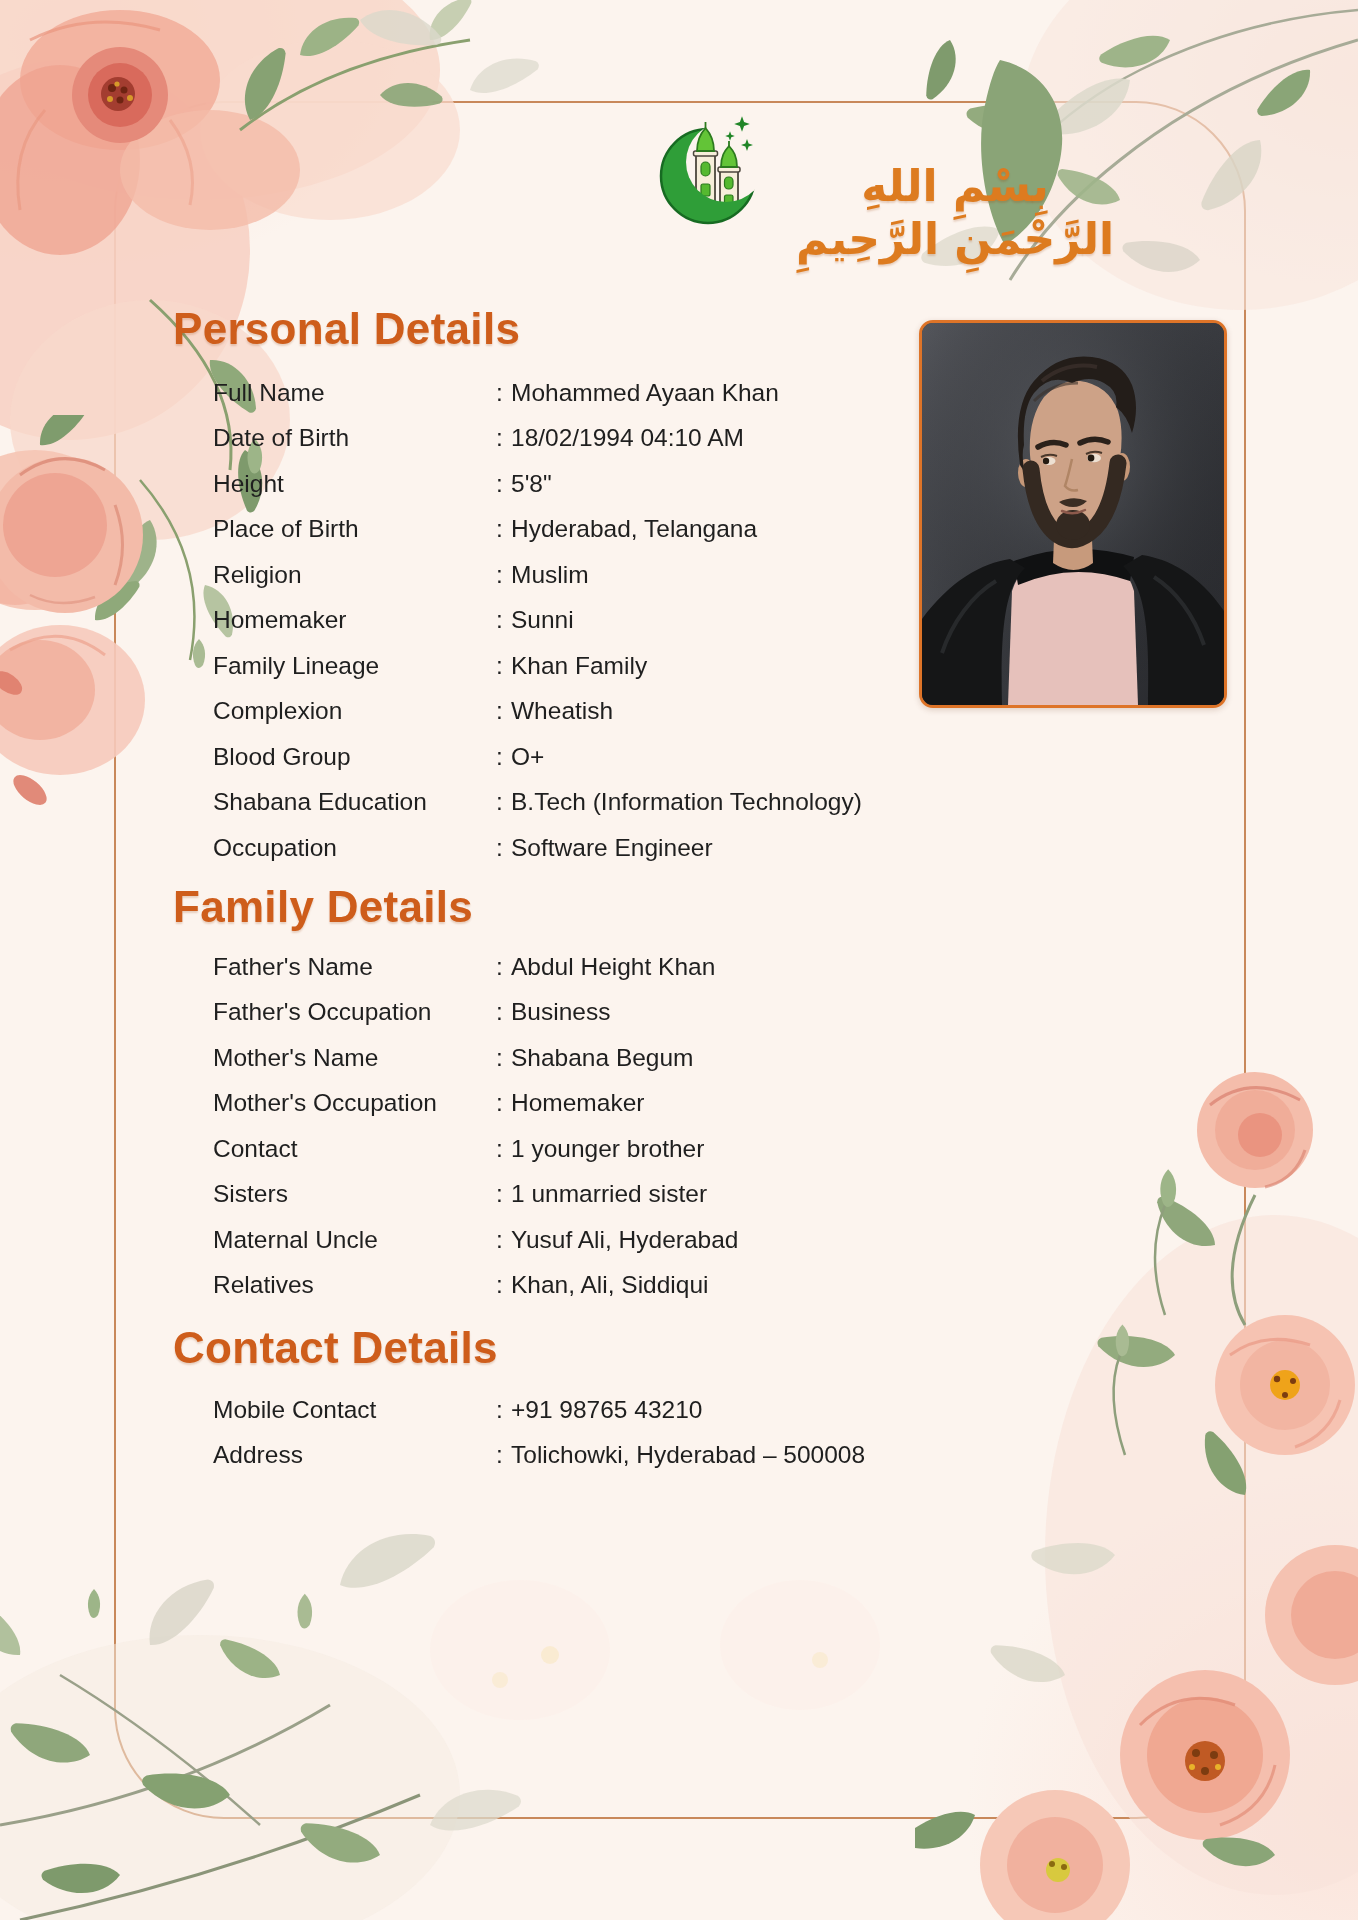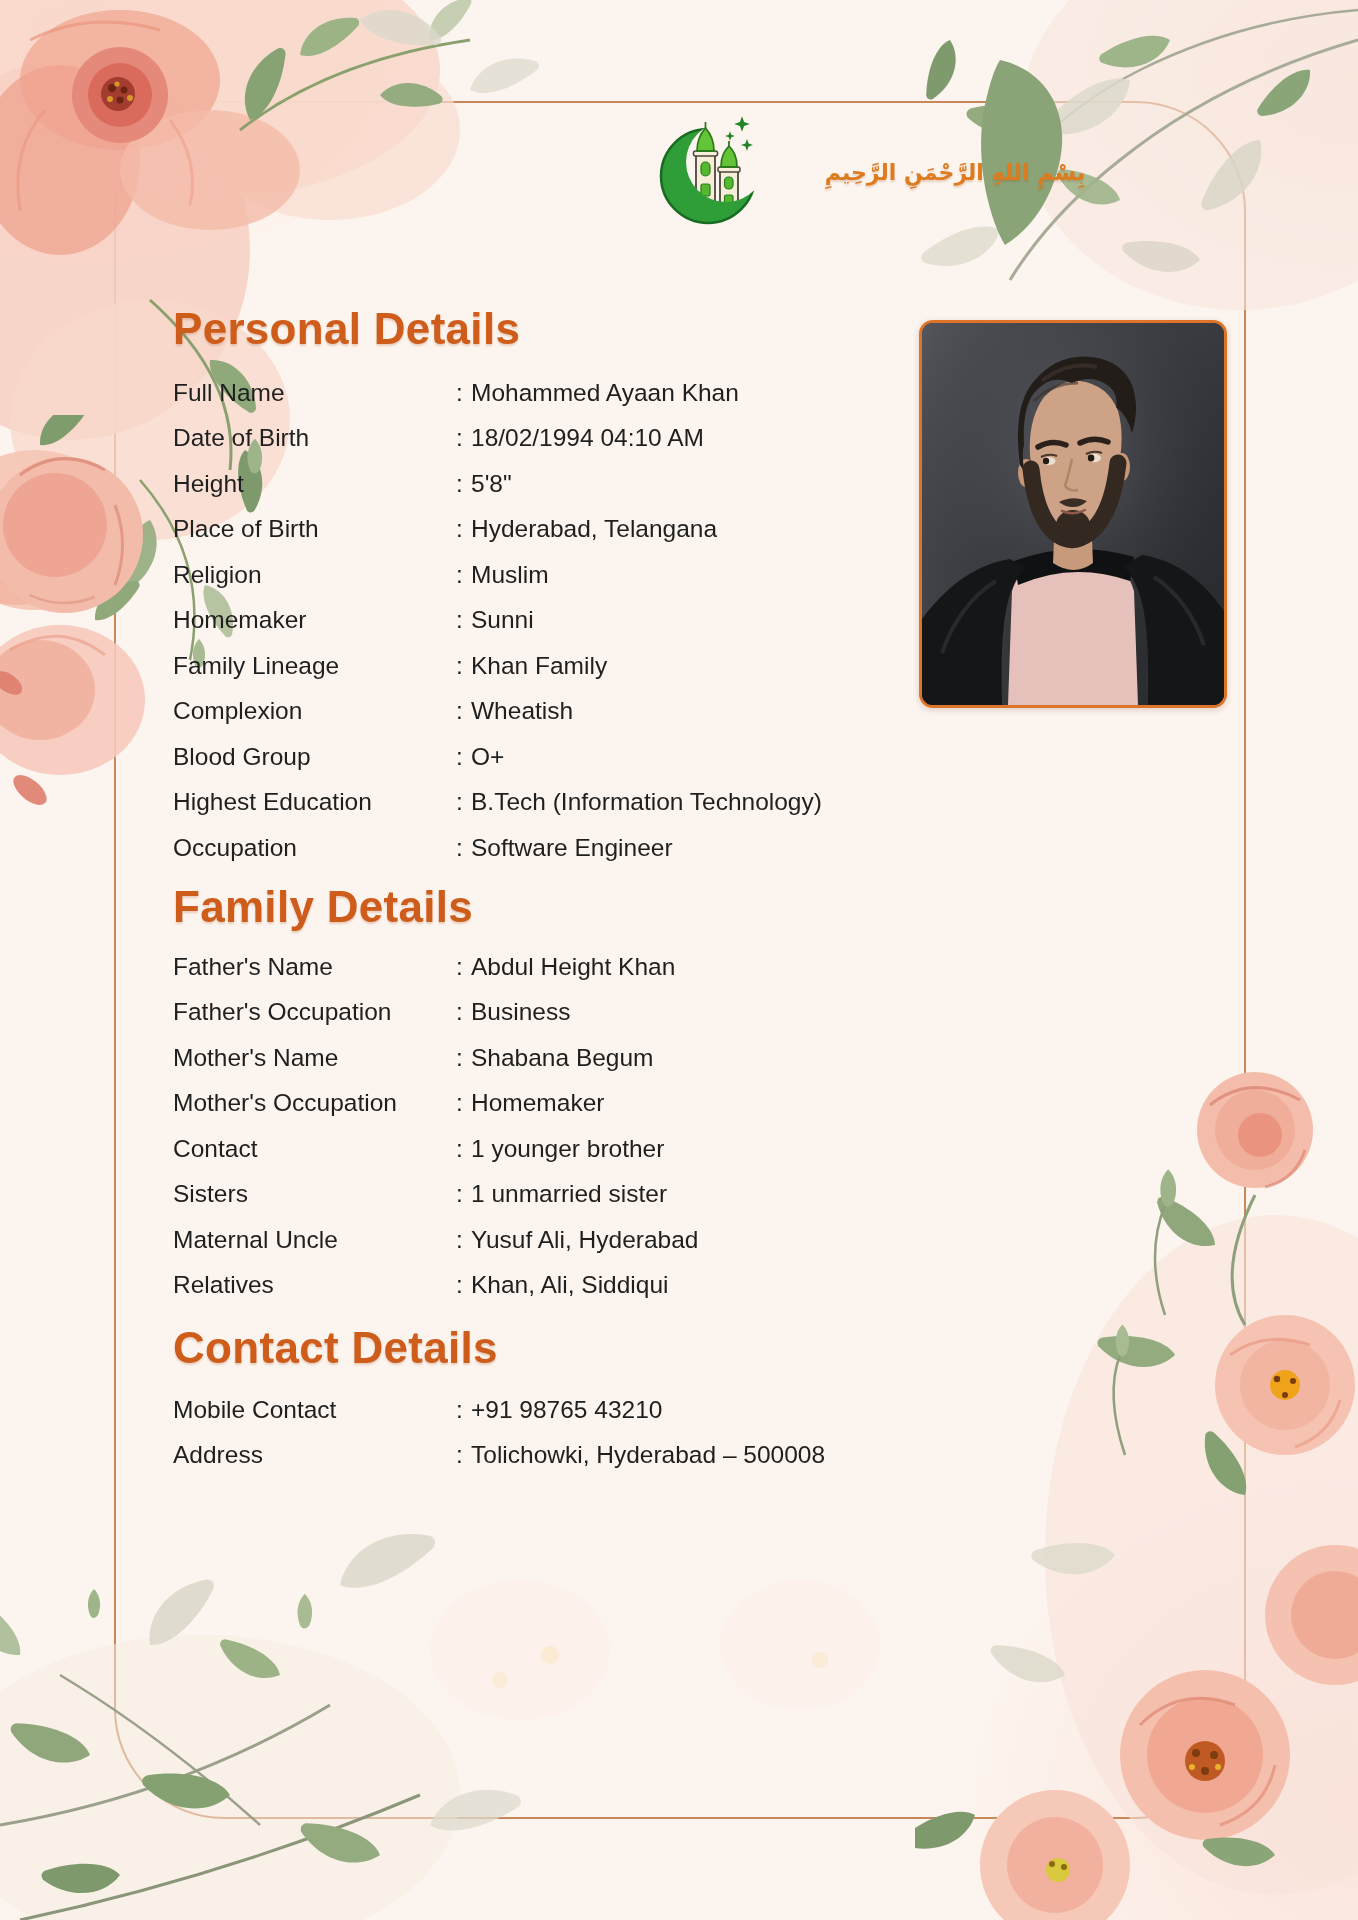--- a/index.html
+++ b/index.html
@@ -20,36 +20,36 @@
   .decor { position:absolute; }
   .title {
     position:absolute; left:270px; top:170px; font-size:42px; font-weight:bold;
     color:#d05e17; letter-spacing:.5px; line-height:1;
     text-shadow:0 2px 2px rgba(150,60,0,.22);
   }
   .logo { position:absolute; left:656px; top:110px; width:120px; height:126px; }
   .bismillah {
     position:absolute; left:790px; top:160px; width:330px; text-align:center;
     direction:rtl; font-family:"DejaVu Sans", sans-serif; font-weight:bold;
-    font-size:22px; color:#dd7b1f; line-height:1.2;
+    font-size:44px; color:#dd7b1f; line-height:1.2;
     text-shadow:0 2px 2px rgba(150,60,0,.2);
   }
   .photo {
     position:absolute; left:919px; top:320px; width:308px; height:388px;
     border:3px solid #de7428; border-radius:14px; overflow:hidden;
     background:#3a3d42; box-shadow:0 2px 6px rgba(90,40,0,.18);
   }
   .photo svg { display:block; width:100%; height:100%; }
   h2.section-heading {
     position:absolute; left:173px; font-size:44px; font-weight:bold;
     color:#ce5d1b; line-height:1.05; letter-spacing:.3px;
     text-shadow:0 2px 2px rgba(150,60,0,.2);
   }
   .rows { position:absolute; left:173px; width:760px; }
-  .row { display:flex; align-items:center; height:45.5px; font-size:24.5px; }
+  .row { display:flex; align-items:center; height:45.5px; font-size:24.5px;margin-left:40px; }
   .row .lbl { width:283px; flex:none; }
   .row .sep { width:15px; flex:none; }
   .row .val { white-space:nowrap; }
   #personal-heading { top:306px; }
   #personal-rows { top:370px; }
   #family-heading { top:884px; }
   #family-rows { top:944px; }
   #contact-heading { top:1325px; }
   #contact-rows { top:1387px; }
 </style>
@@ -351,21 +351,21 @@
           <span class="lbl">Complexion</span>
           <span class="sep">:</span>
           <span class="val">Wheatish</span>
         </div>
       <div class="row">
           <span class="lbl">Blood Group</span>
           <span class="sep">:</span>
           <span class="val">O+</span>
         </div>
       <div class="row">
-          <span class="lbl">Highest Education</span>
+          <span class="lbl">Shabana Education</span>
           <span class="sep">:</span>
           <span class="val">B.Tech (Information Technology)</span>
         </div>
       <div class="row">
           <span class="lbl">Occupation</span>
           <span class="sep">:</span>
           <span class="val">Software Engineer</span>
         </div>
     </div>
   </section>

